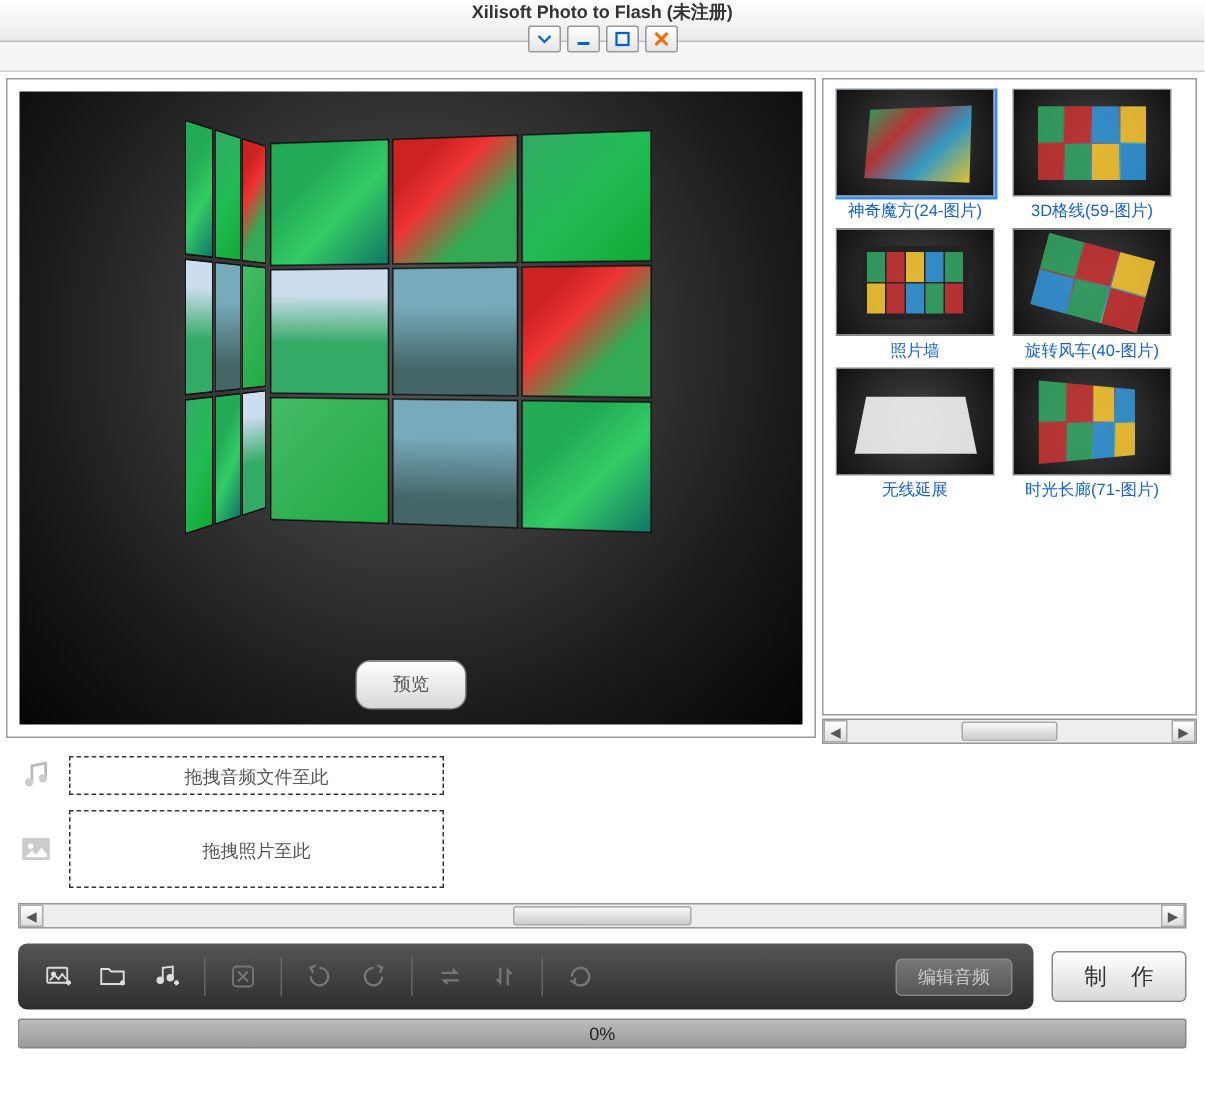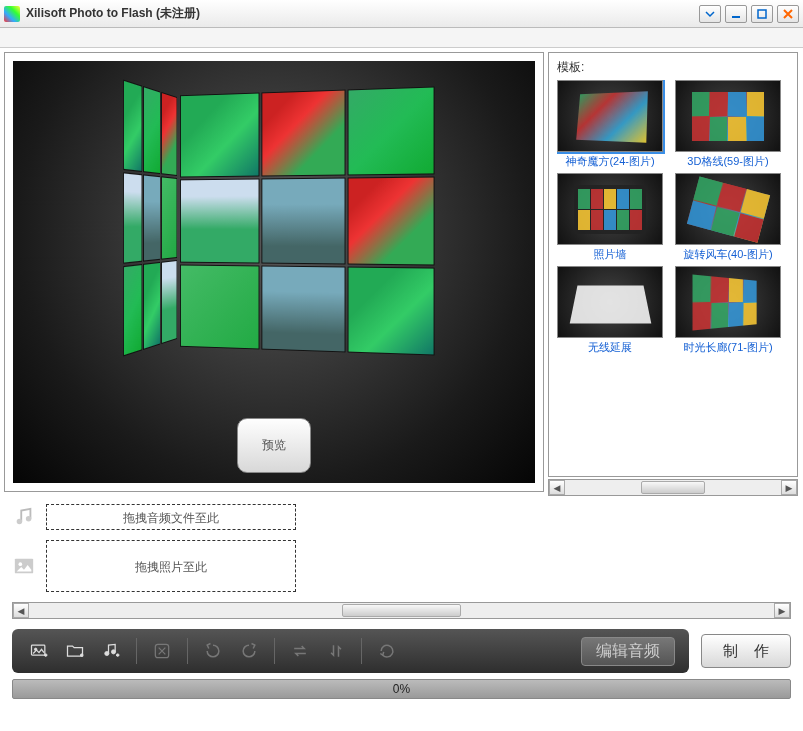--- a/index.html
+++ b/index.html
@@ -1,18 +1,18 @@
 <!DOCTYPE html>
 <html><head>
 <meta charset="utf-8">
 <style>
 * { margin: 0; padding: 0; box-sizing: border-box; }
 body { font-family: "Microsoft YaHei", Arial, sans-serif; font-size: 12px; background: #fff; width: 803px; height: 731px; overflow: hidden; }
 
-.titlebar { height: 28px; background: linear-gradient(#fff, #eaeaea); border-bottom: 1px solid #bbb; display: flex; align-items: center; padding: 0 4px; }
+.titlebar { height: 28px; background: linear-gradient(#fff, #eaeaea); border-bottom: 1px solid #bbb; display: flex; align-items: center; padding: 0 4px; flex-direction: column; }
 .titlebar .icon { width: 16px; height: 16px; margin-right: 6px; background: linear-gradient(45deg,#f33,#3af,#3f3,#ff3); border-radius: 2px; }
 .titlebar .title { font-weight: bold; color: #333; flex: 1; }
 .win-btns { display: flex; gap: 4px; align-items: center; }
 .win-btn { width: 22px; height: 18px; border: 1px solid #999; border-radius: 2px; background: linear-gradient(#fff,#e5e5e5); display: flex; align-items: center; justify-content: center; cursor: pointer; }
 .win-btn svg { width: 14px; height: 14px; }
 .win-btn.close svg { stroke: #f60; }
 
 .menubar { height: 20px; border-bottom: 1px solid #ccc; background: #f5f5f5; }
 
 .main { display: flex; height: 448px; }
@@ -23,21 +23,21 @@
 .cube-front { left: 160px; top: 30px; width: 260px; height: 260px; transform: perspective(800px) rotateY(-12deg); }
 .cube-left { left: 64px; top: 36px; width: 100px; height: 242px; transform: perspective(700px) rotateY(62deg); transform-origin: right center; }
 .tile { background: #2a5; border: 1px solid #111; }
 .tile.t1 { background: linear-gradient(135deg,#2a5 30%,#3c6 60%,#176 100%); }
 .tile.t2 { background: linear-gradient(135deg,#c22 20%,#e33 40%,#3a5 70%); }
 .tile.t3 { background: linear-gradient(135deg,#3a6,#2b5,#1a3); }
 .tile.t4 { background: linear-gradient(180deg,#cde 20%,#3a6 60%); }
 .tile.t5 { background: linear-gradient(180deg,#7ab 30%,#466 80%); }
 .tile.t6 { background: linear-gradient(135deg,#4b6,#2a4); }
 .preview-btn-wrap { position: absolute; left: 0; right: 0; bottom: 10px; display: flex; justify-content: center; }
-.preview-btn { padding: 18px 24px; border: 1px solid #888; border-radius: 10px; background: linear-gradient(#fefefe,#d8d8d8); color: #555; cursor: pointer; }
+.preview-btn { padding: 7px 24px; border: 1px solid #888; border-radius: 10px; background: linear-gradient(#fefefe,#d8d8d8); color: #555; cursor: pointer; }
 
 .template-panel { width: 254px; padding: 4px 4px 0 0; display: flex; flex-direction: column; }
 .template-box { flex: 1; border: 1px solid #999; background: #fff; padding: 6px 4px 0 8px; overflow: hidden; position: relative; }
 .template-label { color: #333; margin-bottom: 4px; }
 .template-grid { height: 392px; overflow: hidden; }
 .template-row { display: flex; gap: 12px; margin-bottom: 4px; }
 .template-item { width: 106px; text-align: center; cursor: pointer; }
 .thumb { width: 106px; height: 72px; background: radial-gradient(circle,#444,#111); border: 1px solid #888; display: flex; align-items: center; justify-content: center; overflow: hidden; }
 .thumb.sel { outline: 2px solid #3a8ee6; }
 .thumb-inner { width: 70%; height: 70%; background: linear-gradient(135deg,#3a6,#c33,#3ad,#fd3); opacity: .85; }
@@ -56,21 +56,21 @@
 .dz-audio { width: 250px; height: 26px; line-height: 26px; }
 
 .timeline-scroll { margin: 0 12px; }
 
 .toolbar-area { display: flex; padding: 10px 12px 6px 12px; gap: 12px; align-items: center; }
 .toolbar { flex: 1; height: 44px; background: linear-gradient(#555,#2e2e2e); border-radius: 6px; display: flex; align-items: center; padding: 0 14px; gap: 10px; }
 .tb-btn { width: 26px; height: 26px; display: flex; align-items: center; justify-content: center; cursor: pointer; border-radius: 3px; }
 .tb-btn svg { width: 20px; height: 20px; fill: #ddd; stroke: #ddd; }
 .tb-btn.disabled svg { fill: #777; stroke: #777; }
 .tb-sep { width: 1px; height: 26px; background: #666; margin: 0 2px; }
-.edit-audio-btn { margin-left: auto; padding: 3px 14px; border: 1px solid #888; border-radius: 4px; background: linear-gradient(#777,#555); color: #ccc; cursor: pointer; font-size: 16px; font-family: Liberation Serif, serif; }
+.edit-audio-btn { margin-left: auto; padding: 3px 14px; border: 1px solid #888; border-radius: 4px; background: linear-gradient(#777,#555); color: #ccc; cursor: pointer; font-size: 12px; font-family: Liberation Serif, serif; }
 .make-btn { width: 90px; height: 34px; border: 1px solid #888; border-radius: 4px; background: linear-gradient(#fff,#d8d8d8); font-size: 15px; letter-spacing: 6px; padding-left: 6px; cursor: pointer; color: #333; }
 
 .progress-wrap { padding: 0 12px 8px 12px; }
 .progress { height: 20px; border: 1px solid #888; background: linear-gradient(#bbb,#9a9a9a); color: #222; text-align: center; line-height: 18px; font-size: 12px; border-radius: 2px; }
 </style>
 </head>
 <body>
 
 <div class="titlebar">
   <div class="icon"></div>
@@ -129,21 +129,20 @@
         </div>
         <div class="preview-btn-wrap">
           <div class="preview-btn">预览</div>
         </div>
       </div>
     </div>
   </div>
 
   <div class="template-panel">
     <div class="template-box">
-      <div class="template-label">模板:</div>
       <div class="template-grid">
         <div class="template-row">
           <div class="template-item">
             <div class="thumb sel">
                 <div class="thumb-inner" style="transform:perspective(200px) rotateY(-20deg) rotateX(10deg);"></div>
               </div>
             <div class="template-name">神奇魔方(24-图片)</div>
           </div>
           <div class="template-item">
             <div class="thumb">

